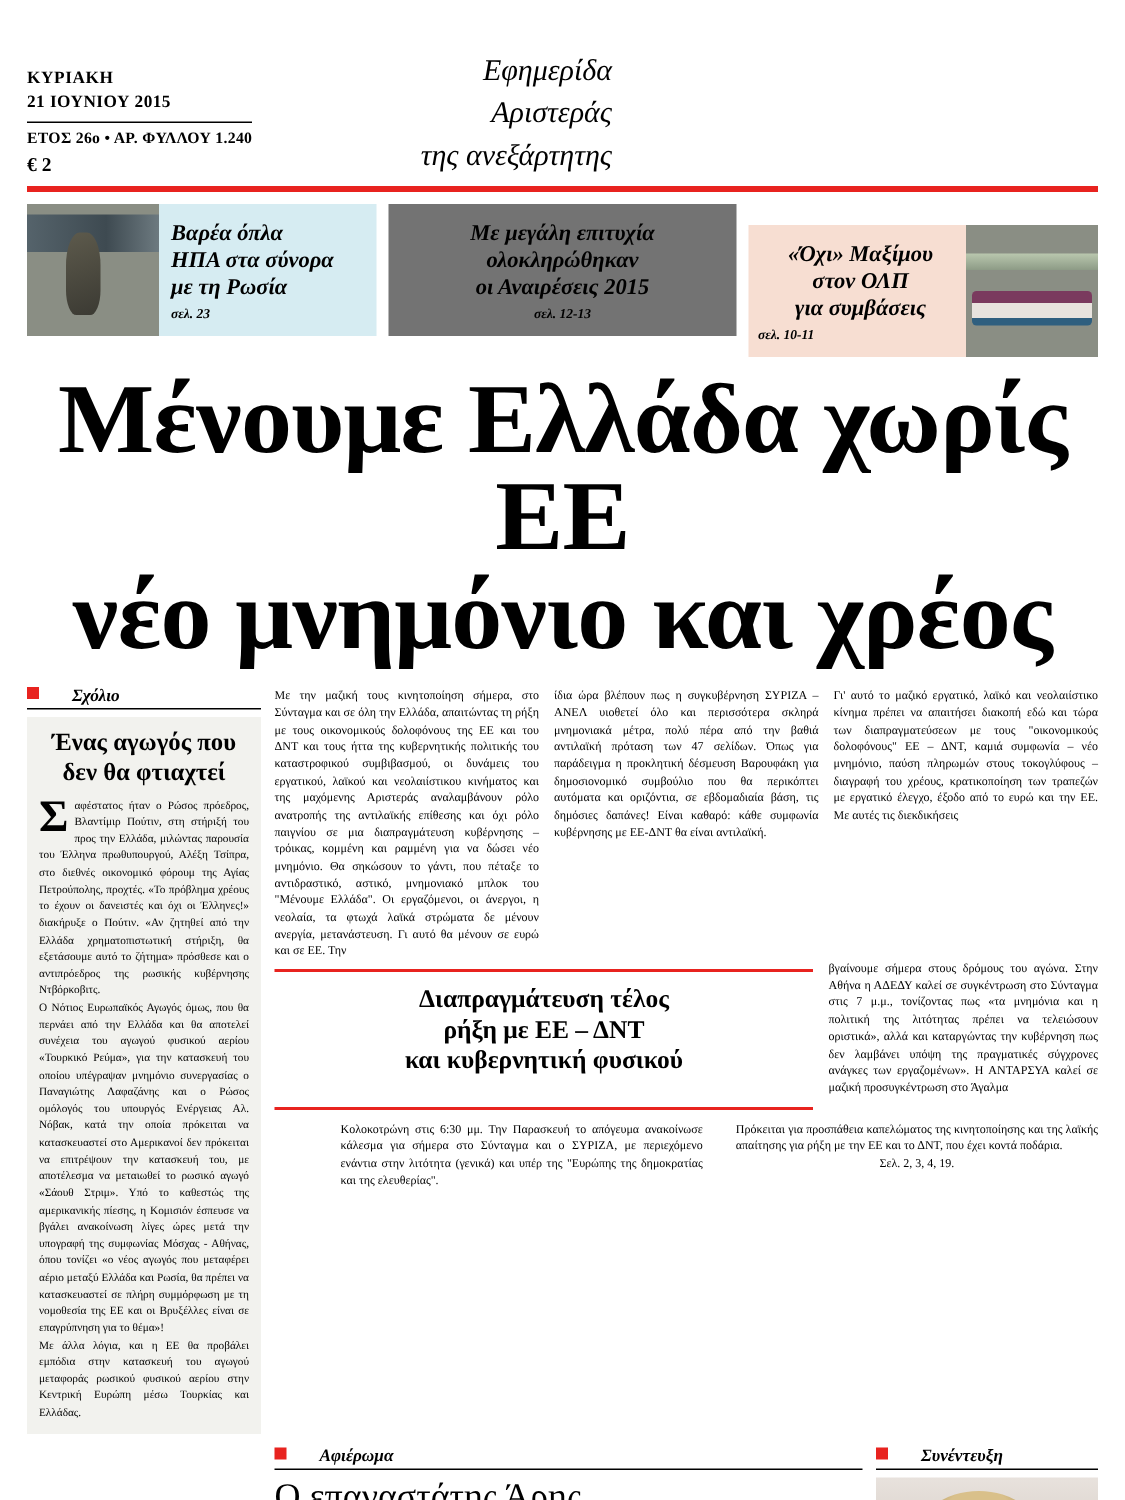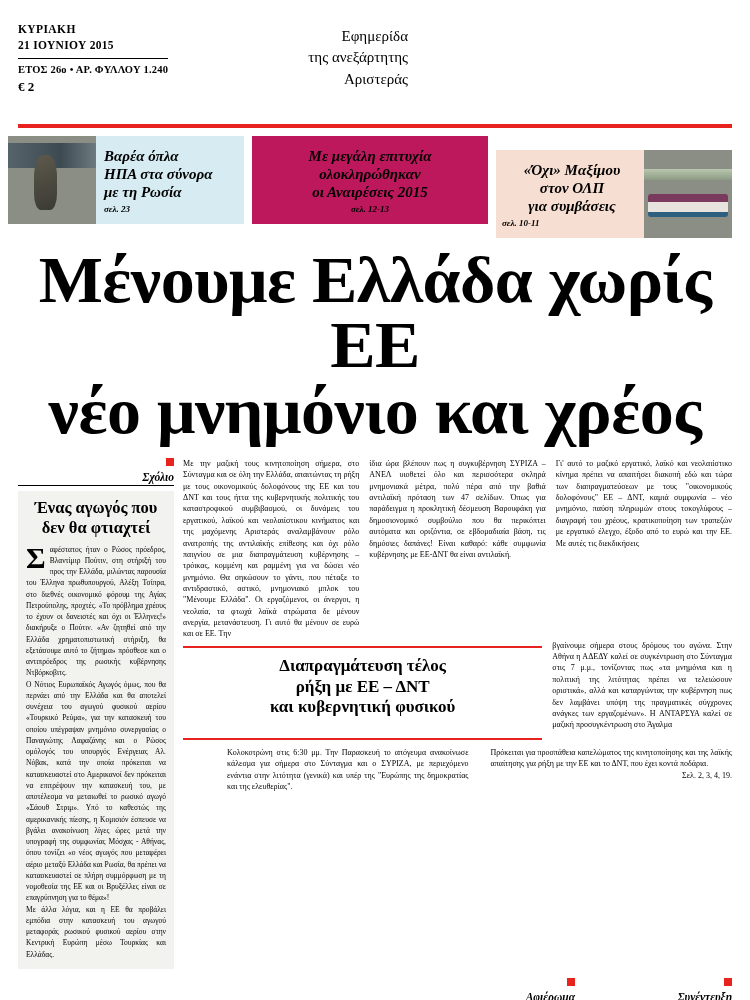--- a/index.html
+++ b/index.html
@@ -8,49 +8,49 @@
     width:750px;height:1000px;
     background:#ffffff;
     font-family:"Liberation Serif", serif;
     color:#000;
     overflow:hidden;
     position:relative;
   }
   .page{position:relative;width:750px;height:1000px;padding:0;box-sizing:border-box;}
 
   
-  .masthead{display:flex;align-items:flex-start;padding:16px 18px 0 18px;box-sizing:border-box;height:118px;}
+  .masthead{display:flex;align-items:flex-end;padding:16px 18px 0 18px;box-sizing:border-box;height:118px;}
   .mast-left{width:200px;padding-top:6px;}
   .mast-left .day{font-size:11.5px;font-weight:bold;letter-spacing:.4px;line-height:1.35;}
   .mast-left .date{font-size:11.5px;font-weight:bold;letter-spacing:.3px;line-height:1.35;}
   .mast-rule{border-top:1px solid #000;margin:5px 0 4px 0;width:150px;}
   .mast-left .issue{font-size:10.5px;font-weight:bold;letter-spacing:.2px;line-height:1.4;}
   .mast-left .price{font-size:13px;font-weight:bold;margin-top:1px;}
 
   .mast-logo{flex:1;text-align:center;}
   .mast-logo .brand{
     font-family:"Liberation Serif", serif;
     font-weight:bold;
     font-size:82px;
     line-height:.92;
     letter-spacing:-1px;
     transform:scaleX(1.12);
     display:inline-block;
     margin-top:-4px;
   }
   .mast-right{width:190px;text-align:right;padding-top:10px;}
-  .mast-right div{font-size:15px;line-height:1.42;}
+  .mast-right div{font-style:italic;font-size:20px;line-height:1.42;}
 
   .red-rule{height:4px;background:#e8231f;margin:6px 18px 0 18px;}
 
   
-  .teasers{display:flex;gap:8px;padding:8px 18px 0 8px;box-sizing:border-box;}
+  .teasers{display:flex;gap:8px;padding:8px 18px 0 18px;box-sizing:border-box;}
   .teaser{flex:1;display:flex;height:88px;overflow:hidden;}
   .teaser.t1{background:#d6ecf2;}
-  .teaser.t2{background:#be185d;align-items:center;justify-content:center;}
+  .teaser.t2{background:#737373;align-items:center;justify-content:center;}
   .teaser.t3{background:#f7ded2;margin-top:14px;}
   .teaser .ph{width:88px;flex:0 0 88px;position:relative;overflow:hidden;background:#8a8e84;}
   .teaser .txt{flex:1;display:flex;flex-direction:column;justify-content:center;padding:0 6px;}
   .teaser .txt .l{font-style:italic;font-size:15px;line-height:1.2;font-weight:600;}
   .teaser .txt .pg{font-style:italic;font-size:9px;margin-top:3px;font-weight:bold;}
   .teaser.t1 .txt{text-align:left;padding-left:8px;}
   .teaser.t1 .txt .pg{text-align:left;}
   .teaser.t2 .txt{text-align:center;}
   .teaser.t3 .txt{text-align:center;padding-right:2px;}
   .teaser.t3 .txt .pg{text-align:left;padding-right:6px;}
@@ -82,21 +82,21 @@
     transform:scaleX(1.03);
     display:block;
   }
   .headline .hl2{margin-top:2px;}
 
   
   .content{display:flex;padding:0 18px;box-sizing:border-box;gap:9px;margin-top:10px;}
   .col-left{width:156px;flex:0 0 156px;}
   .col-main{flex:1;}
 
-  .sec-label{display:flex;align-items:flex-end;gap:5px;border-bottom:1px solid #000;padding-bottom:2px;margin-bottom:5px;flex-direction:column;}
+  .sec-label{display:flex;align-items:flex-start;gap:22px;border-bottom:1px solid #000;padding-bottom:2px;margin-bottom:5px;}
   .sec-sq{width:8px;height:8px;background:#e8231f;display:inline-block;}
   .sec-label .lbl{font-style:italic;font-weight:bold;font-size:11.5px;}
 
   .comment-box{background:#f2f2ee;padding:7px 8px 9px 8px;box-sizing:border-box;}
   .comment-title{text-align:center;font-size:16.5px;line-height:1.2;font-weight:600;margin-bottom:6px;}
   .comment-body{font-size:7.5px;line-height:1.5;text-align:justify;hyphens:auto;}
   .comment-body .dc{
     float:left;font-size:30px;line-height:.82;font-weight:bold;padding:2px 4px 0 0;
     font-family:"Liberation Serif",serif;
   }
@@ -104,21 +104,21 @@
   .main-top .mt-col{flex:1;font-size:8px;line-height:1.42;text-align:justify;hyphens:auto;}
 
   .quote{
     border-top:2.5px solid #e8231f;border-bottom:2.5px solid #e8231f;
     text-align:center;padding:8px 4px 20px 4px;margin:6px 0 7px 0;
   }
   .quote div{font-weight:bold;font-size:17px;line-height:1.22;}
 
   .below-quote{display:flex;gap:22px;font-size:8px;line-height:1.42;text-align:justify;margin-left:44px;}
   .below-quote .bq{flex:1;hyphens:auto;}
-  .endref{text-align:right;font-weight:normal;}
+  .endref{text-align:center;font-weight:normal;}
 
   
   .bottom{display:flex;padding:0 18px;box-sizing:border-box;gap:9px;margin-top:9px;}
   .b-left{width:156px;flex:0 0 156px;}
   .b-mid{flex:1;}
   .b-right{width:148px;flex:0 0 148px;}
 
   .afier-title{font-size:24px;line-height:1.1;margin:4px 0 6px 0;}
 
   .interview-photo{
@@ -140,22 +140,22 @@
   <div class="masthead">
     <div class="mast-left">
       <div class="day">ΚΥΡΙΑΚΗ</div>
       <div class="date">21 ΙΟΥΝΙΟΥ 2015</div>
       <div class="mast-rule"></div>
       <div class="issue">ΕΤΟΣ 26ο • ΑΡ. ΦΥΛΛΟΥ 1.240</div>
       <div class="price">€ 2</div>
     </div>
     <div class="mast-right">
       <div>Εφημερίδα</div>
+      <div>Αριστεράς</div>
       <div>της ανεξάρτητης</div>
-      <div>Αριστεράς</div>
     </div>
   </div>
   <div class="red-rule"></div>
 
   <div class="teasers">
 
     <div class="teaser t1">
       <div class="ph ph-soldier"></div>
       <div class="txt">
         <div class="l">Βαρέα όπλα</div>

